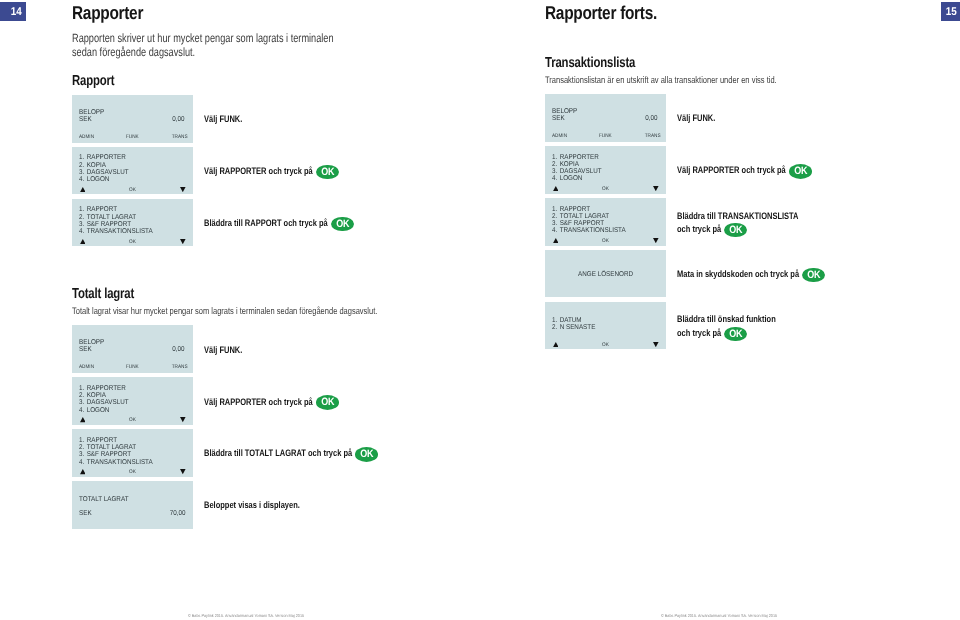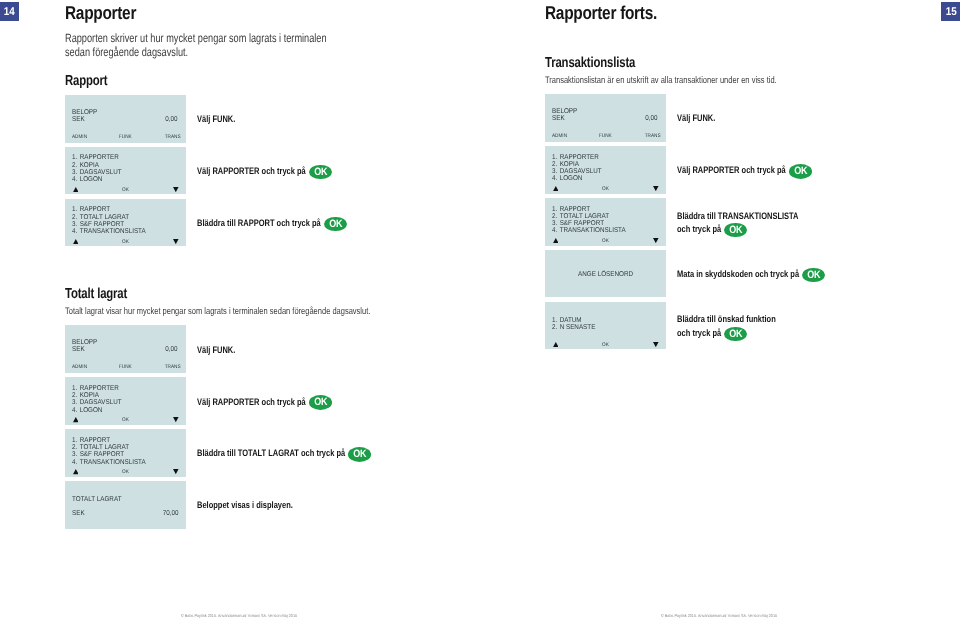--- a/index.html
+++ b/index.html
@@ -3,21 +3,21 @@
 <meta charset="utf-8">
 <title>Rapporter</title>
 <style>
 
   html,body{margin:0;padding:0;}
   body{width:960px;height:620px;background:#ffffff;font-family:"Liberation Sans",sans-serif;
        overflow:hidden;position:relative;-webkit-font-smoothing:antialiased;
        text-rendering:geometricPrecision;}
   .spread{position:absolute;left:0;top:0;width:960px;height:620px;background:#fff;}
   .page{position:absolute;top:0;width:480px;height:620px;}
-  .page-left{left:0;}
+  .page-left{left:7px;}
   .page-right{left:480px;}
 
   .pagenum{position:absolute;top:1.9px;width:38px;height:18.7px;background:#3c4a91;color:#ffffff;
            font-size:11.2px;font-weight:bold;line-height:21.7px;box-sizing:border-box;}
   .pagenum span{display:inline-block;transform:scaleX(0.88);}
   .pagenum-left{left:-19px;text-align:right;padding-right:3.4px;}
   .pagenum-right{left:460.9px;text-align:left;padding-left:4.6px;}
 
   .title{position:absolute;left:65px;margin:0;font-size:18.6px;font-weight:bold;letter-spacing:-0.35px;
          color:#161616;white-space:nowrap;transform:scaleX(0.83);transform-origin:left top;}

